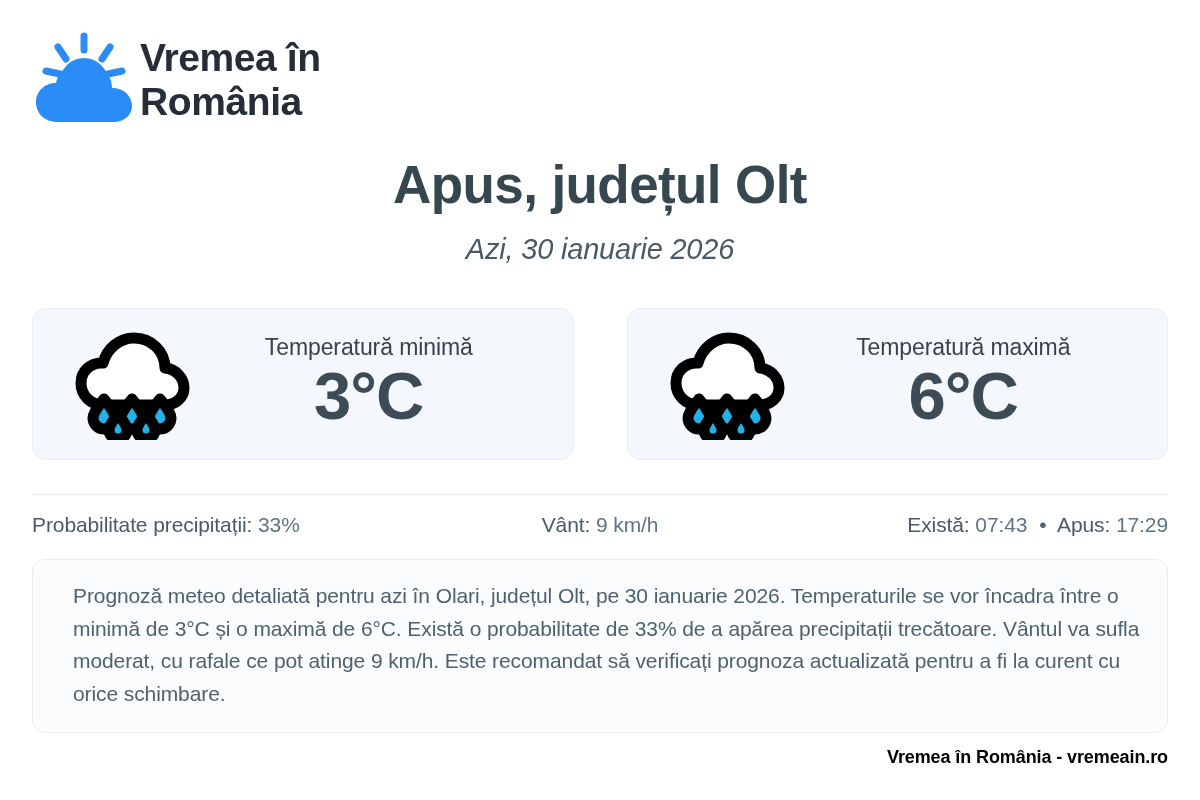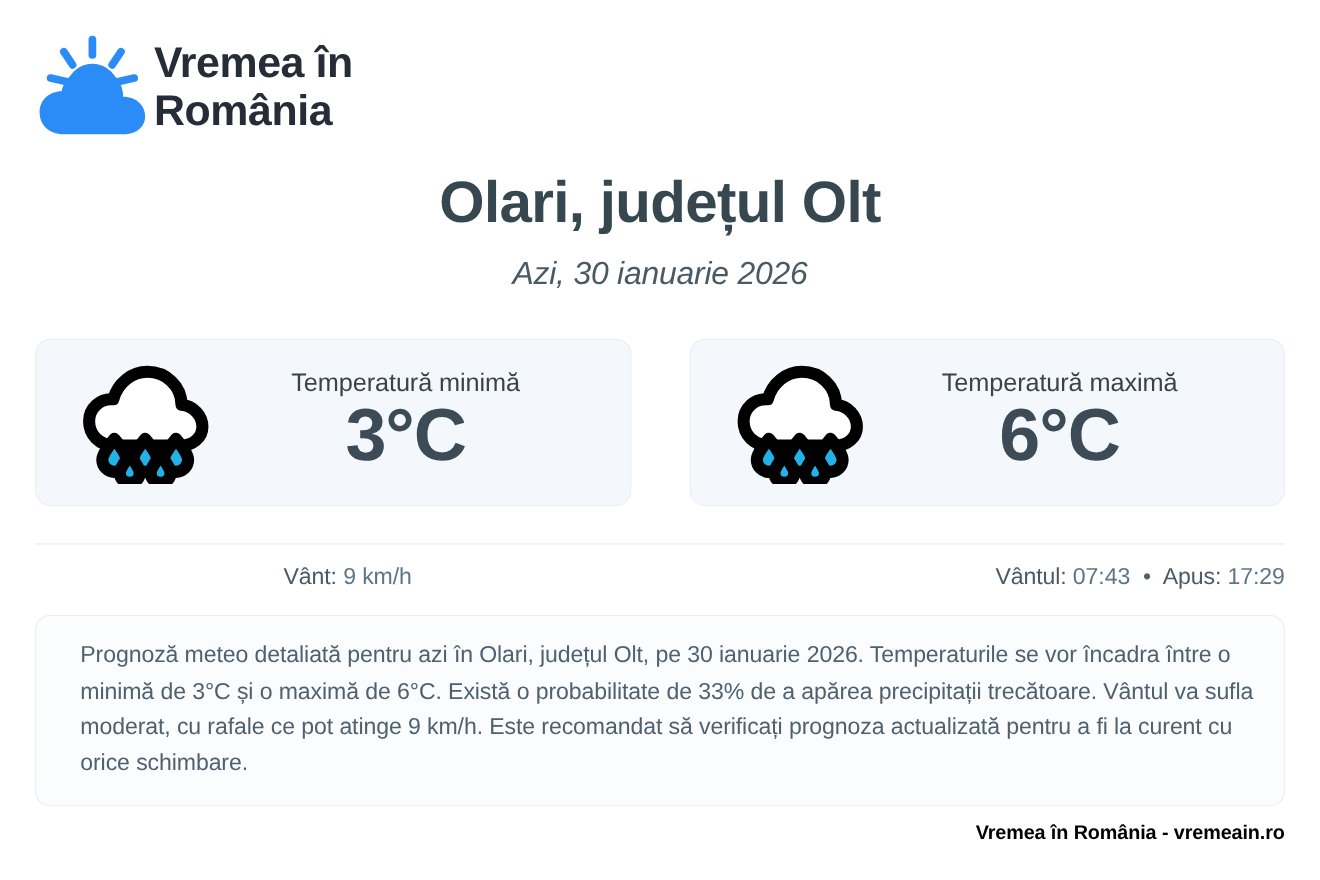--- a/index.html
+++ b/index.html
@@ -169,21 +169,21 @@
                  C68 31 80 43 80 58 C92 58 100 66 100 76 C100 85 92 92 82 92 Z" fill="#2b8cf7"></path>
       </svg>
     </span>
     <div>
       <div class="brand-name">Vremea în</div>
       <div class="brand-name">România</div>
     </div>
   </div>
 
   <div class="title-block">
-    <h1 class="page-title">Olari, județul Olt</h1>
+    <h1 class="page-title">Apus, județul Olt</h1>
     <div class="page-subtitle">Azi, 30 ianuarie 2026</div>
   </div>
 
   <div class="cards">
 
     <div class="temp-card">
       <span class="temp-icon">
         <svg viewBox="0 0 122 112" width="122" height="112" aria-hidden="true">
           <g fill="none" stroke="#000000" stroke-width="11" stroke-linejoin="round" stroke-linecap="round">
             <path d="M33 77 C19 77 10 67 10 55 C10 43 20 34 32 35 C36 20 49 10 63 10
@@ -220,26 +220,30 @@
         <div class="temp-label">Temperatură maximă</div>
         <div class="temp-value">6°C</div>
       </div>
     </div>
 
   </div>
 
   <div class="divider"></div>
 
   <div class="stats">
+    <div class="stat left">
+      <span>Probabilitate precipitații:</span>
+      <span class="val">33%</span>
+    </div>
     <div class="stat center">
       <span>Vânt:</span>
       <span class="val">9 km/h</span>
     </div>
     <div class="stat right">
-      <span>Vântul:</span>
+      <span>Există:</span>
       <span class="val">07:43</span>
       <span class="sep">•</span>
       <span>Apus:</span>
       <span class="val">17:29</span>
     </div>
   </div>
 
   <div class="description">Prognoză meteo detaliată pentru azi în Olari, județul Olt, pe 30 ianuarie 2026. Temperaturile se vor încadra între o minimă de 3°C și o maximă de 6°C. Există o probabilitate de 33% de a apărea precipitații trecătoare. Vântul va sufla moderat, cu rafale ce pot atinge 9 km/h. Este recomandat să verificați prognoza actualizată pentru a fi la curent cu orice schimbare.</div>
 
   <div class="footer">Vremea în România - vremeain.ro</div>

